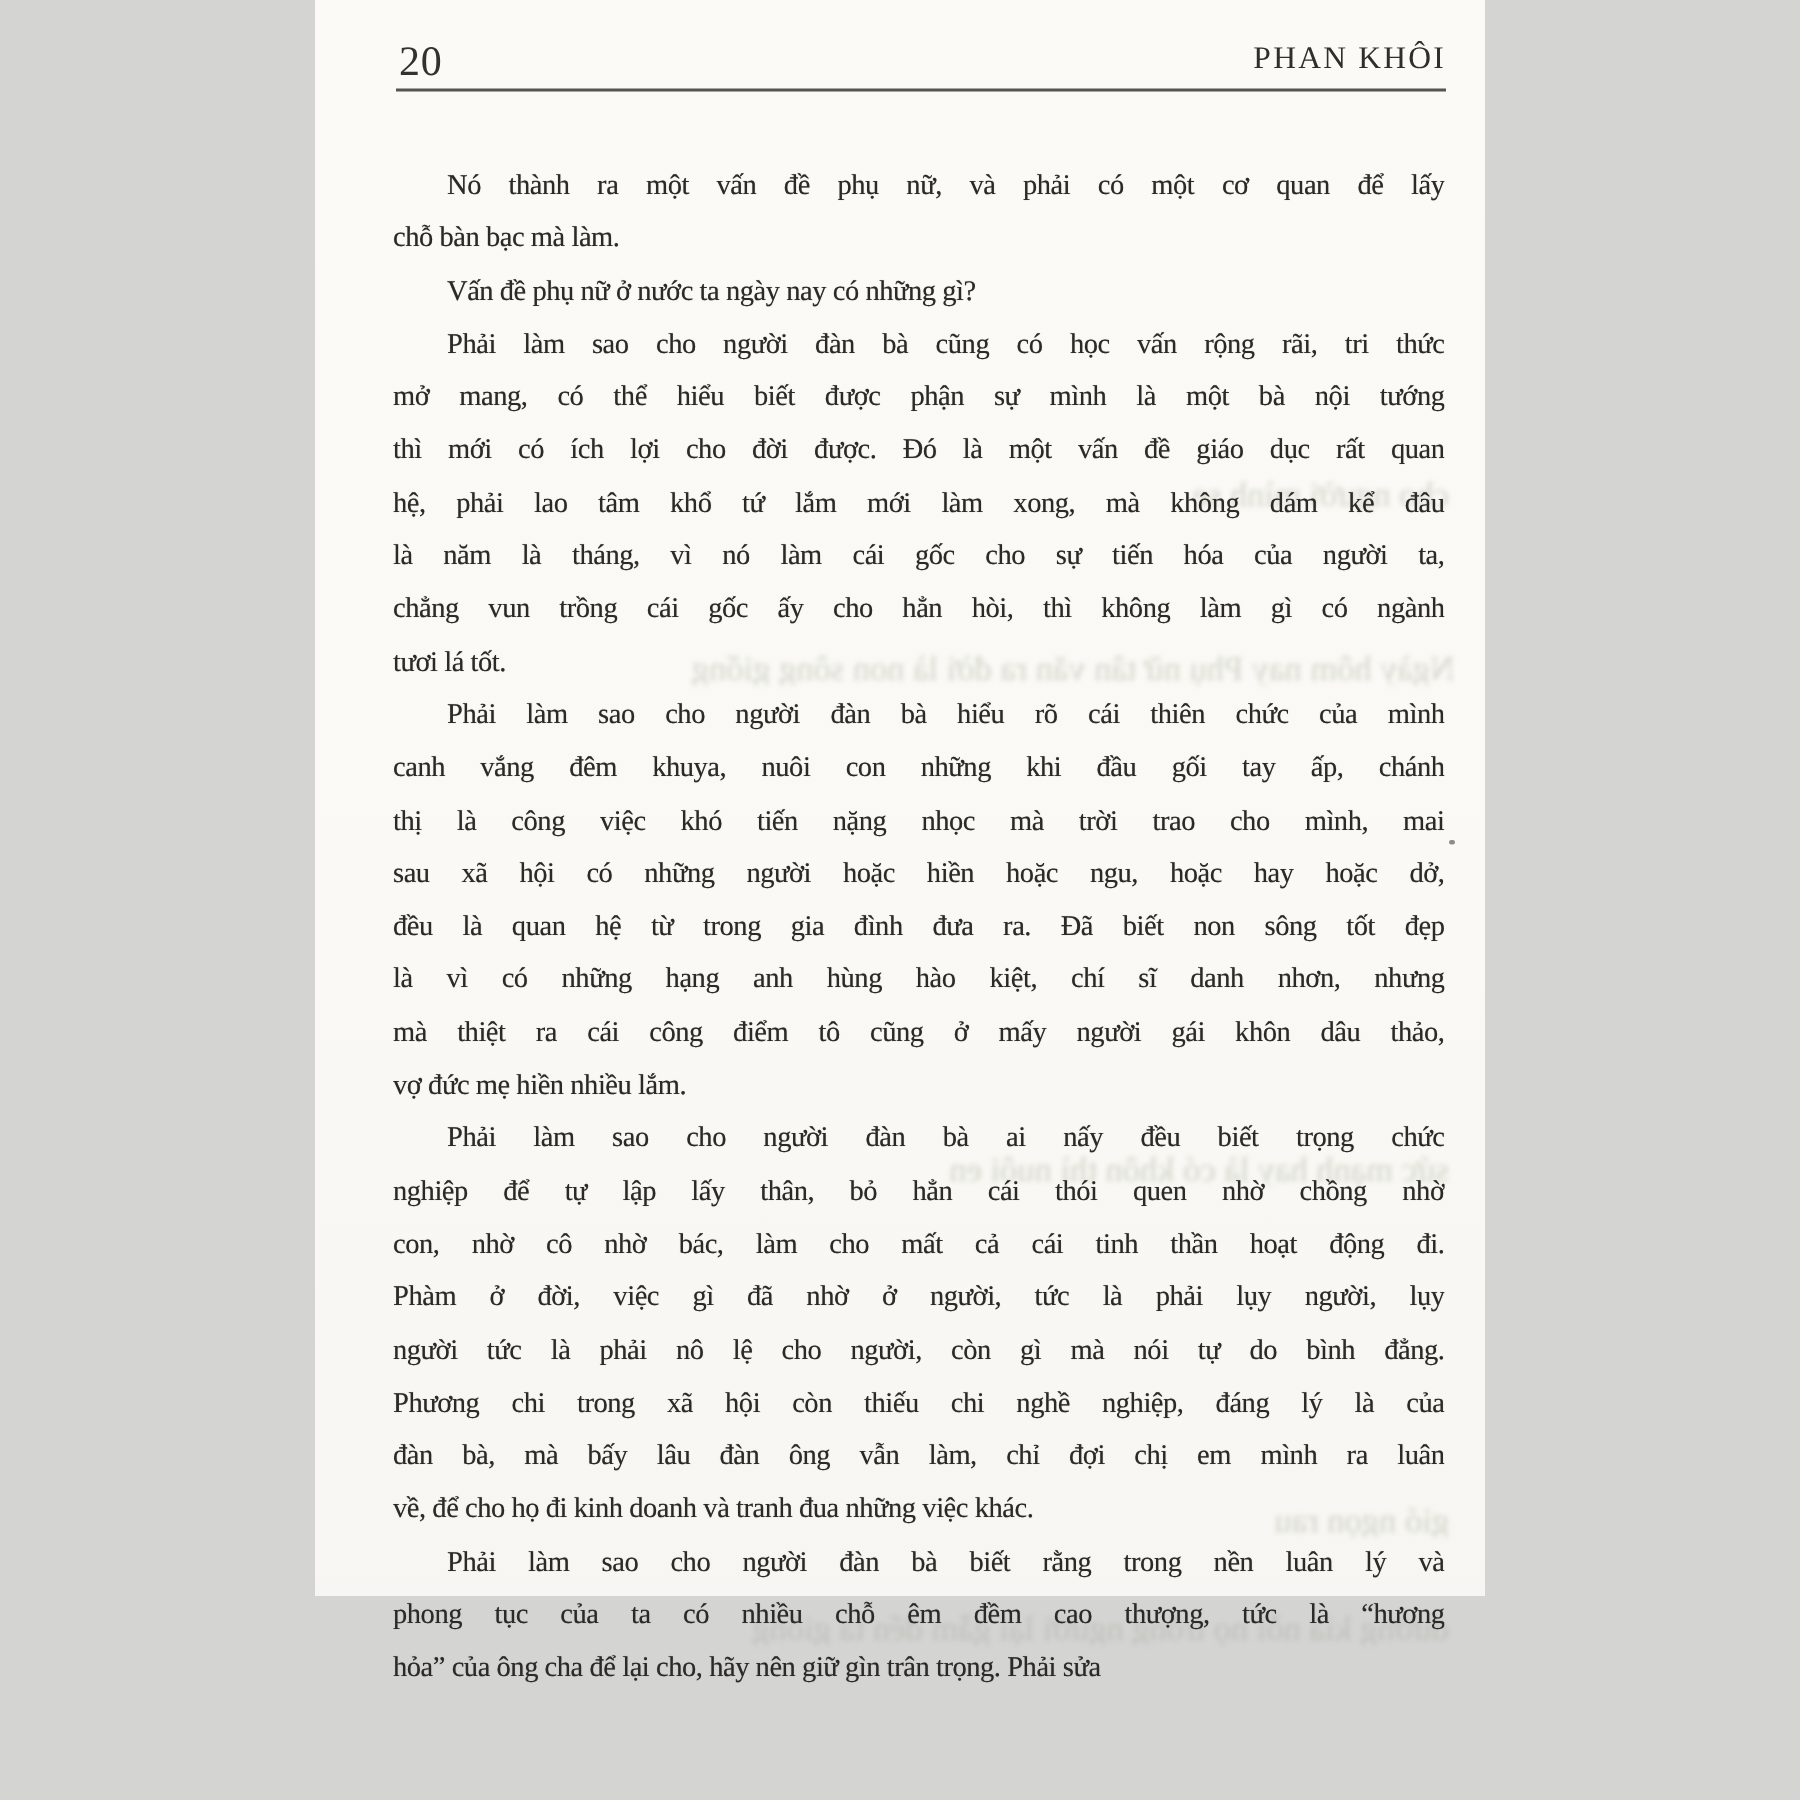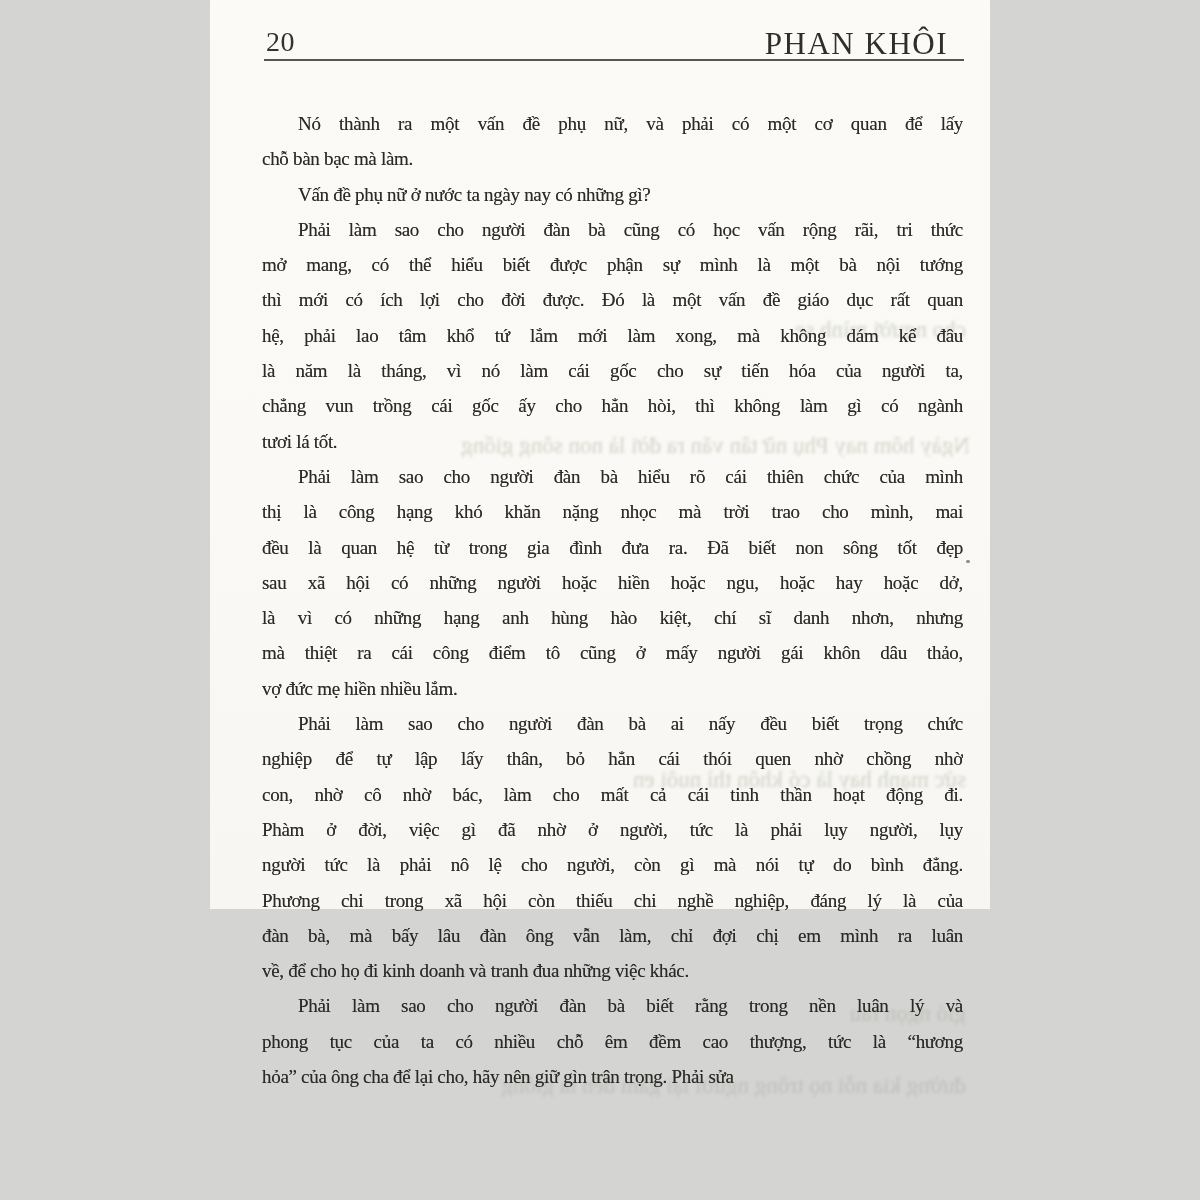--- a/index.html
+++ b/index.html
@@ -1,27 +1,27 @@
 <!DOCTYPE html>
 <html><head>
 <meta charset="utf-8">
 <style>
   html,body{margin:0;padding:0;width:1200px;height:1200px;overflow:hidden;}
   body{background:#d4d4d3;font-family:"Liberation Serif","DejaVu Serif",serif;}
   .stage{position:relative;width:1200px;height:1200px;}
   .paper{
-    position:absolute;left:210px;top:0;width:780px;height:909px;
+    position:absolute;left:210px;top:0;width:780px;height:1064px;
     background:linear-gradient(180deg,#fbfaf6 0%,#faf9f5 55%,#f7f6f2 100%);
   }
   .pgnum{
     position:absolute;left:56px;top:28px;font-size:28px;color:#33322f;
     line-height:1;letter-spacing:0.5px;
   }
   .runhead{
-    position:absolute;right:42px;top:28px;font-size:31px;color:#2f2e2b;
+    position:absolute;right:26px;top:28px;font-size:21px;color:#2f2e2b;
     line-height:1;letter-spacing:1.5px;margin-left:42px;
   }
   .rule{
     position:absolute;left:54px;top:59px;width:700px;height:2px;
     background:#55544f;
   }
   .textblock{
     position:absolute;left:52px;top:106px;width:701px;z-index:2;
     font-size:19px;line-height:35.3px;color:#2b2a27;
     letter-spacing:-0.3px;
@@ -79,23 +79,24 @@
           <div class="line first">Phải làm sao cho người đàn bà cũng có học vấn rộng rãi, tri thức</div>
           <div class="line">mở mang, có thể hiểu biết được phận sự mình là một bà nội tướng</div>
           <div class="line">thì mới có ích lợi cho đời được. Đó là một vấn đề giáo dục rất quan</div>
           <div class="line">hệ, phải lao tâm khổ tứ lắm mới làm xong, mà không dám kể đâu</div>
           <div class="line">là năm là tháng, vì nó làm cái gốc cho sự tiến hóa của người ta,</div>
           <div class="line">chẳng vun trồng cái gốc ấy cho hẳn hòi, thì không làm gì có ngành</div>
           <div class="line last">tươi lá tốt.</div>
         </div>
         <div class="para">
           <div class="line first">Phải làm sao cho người đàn bà hiểu rõ cái thiên chức của mình</div>
-          <div class="line">thị là công hạng khó khăn nặng nhọc mà trời trao cho mình, mai</div>
+          <div class="line">canh vắng đêm khuya, nuôi con những khi đầu gối tay ấp, chánh</div>
+          <div class="line">thị là công việc khó tiến nặng nhọc mà trời trao cho mình, mai</div>
+          <div class="line">sau xã hội có những người hoặc hiền hoặc ngu, hoặc hay hoặc dở,</div>
           <div class="line">đều là quan hệ từ trong gia đình đưa ra. Đã biết non sông tốt đẹp</div>
-          <div class="line">sau xã hội có những người hoặc hiền hoặc ngu, hoặc hay hoặc dở,</div>
           <div class="line">là vì có những hạng anh hùng hào kiệt, chí sĩ danh nhơn, nhưng</div>
           <div class="line">mà thiệt ra cái công điểm tô cũng ở mấy người gái khôn dâu thảo,</div>
           <div class="line last">vợ đức mẹ hiền nhiều lắm.</div>
         </div>
         <div class="para">
           <div class="line first">Phải làm sao cho người đàn bà ai nấy đều biết trọng chức</div>
           <div class="line">nghiệp để tự lập lấy thân, bỏ hẳn cái thói quen nhờ chồng nhờ</div>
           <div class="line">con, nhờ cô nhờ bác, làm cho mất cả cái tinh thần hoạt động đi.</div>
           <div class="line">Phàm ở đời, việc gì đã nhờ ở người, tức là phải lụy người, lụy</div>
           <div class="line">người tức là phải nô lệ cho người, còn gì mà nói tự do bình đẳng.</div>

